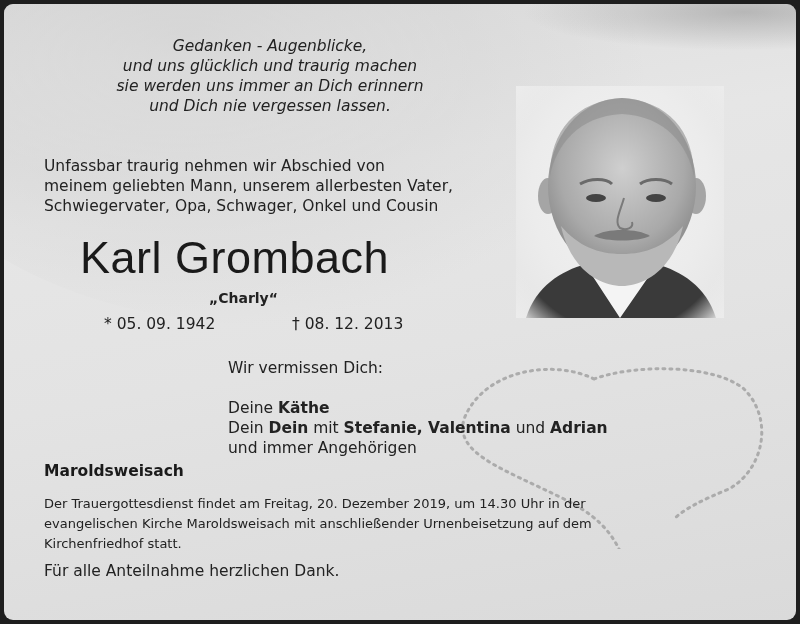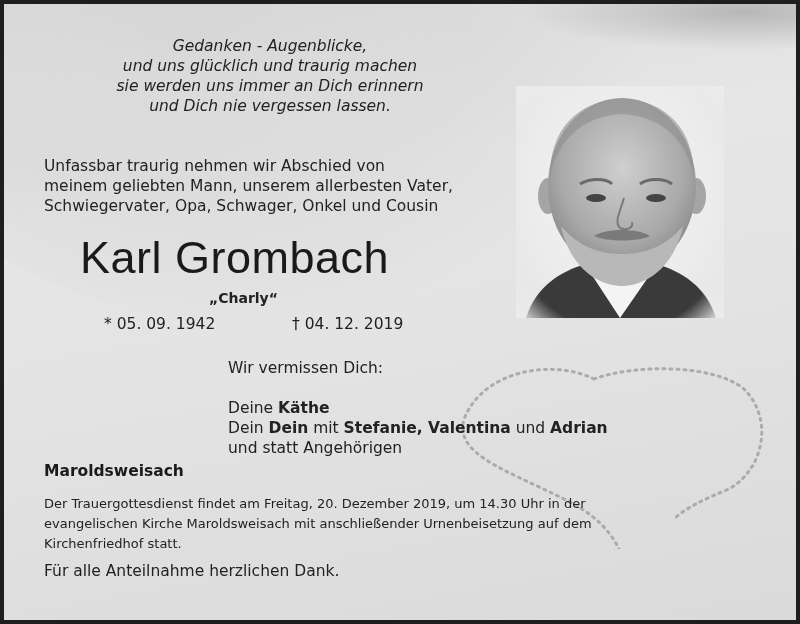--- a/index.html
+++ b/index.html
@@ -5,20 +5,21 @@
     html, body { margin: 0; padding: 0; }
     body { width: 800px; height: 624px; background: #1e1e1e; overflow: hidden; }
     .card {
       position: absolute; left: 4px; top: 4px; width: 792px; height: 616px;
       overflow: hidden;
       background:
         radial-gradient(ellipse 420px 180px at 180px 60px, rgba(255,255,255,0.55), rgba(255,255,255,0) 70%),
         linear-gradient(170deg, #dcdcdc 0%, #e6e6e6 30%, #e3e3e3 55%, #dadada 100%);
       font-family: "DejaVu Sans", "Liberation Sans", sans-serif;
       color: #1a1a1a;
+      border-radius: 9px;
     }
     
     .wave {
       position: absolute; left: -120px; top: -160px; width: 760px; height: 480px;
       border-radius: 50%;
       background: radial-gradient(ellipse at 40% 40%, rgba(200,200,200,0.6), rgba(215,215,215,0.25) 60%, rgba(0,0,0,0) 72%);
       pointer-events: none;
     }
     .foam {
       position: absolute; left: 500px; top: -10px; width: 300px; height: 60px;
@@ -91,21 +92,21 @@
 
   <div class="intro">
     <div>Unfassbar traurig nehmen wir Abschied von</div>
     <div>meinem geliebten Mann, unserem allerbesten Vater,</div>
     <div>Schwiegervater, Opa, Schwager, Onkel und Cousin</div>
   </div>
 
   <div class="name">Karl Grombach</div>
   <div class="nickname">„Charly“</div>
   <div class="birth">* 05. 09. 1942</div>
-  <div class="death">† 04. 12. 2019</div>
+  <div class="death">† 08. 12. 2013</div>
 
   <div class="photo">
     <svg width="208" height="232" viewBox="0 0 208 232">
       <defs>
         <radialGradient id="skin" cx="50%" cy="40%" r="60%">
           <stop offset="0%" stop-color="#cfcfcf"></stop>
           <stop offset="70%" stop-color="#a9a9a9"></stop>
           <stop offset="100%" stop-color="#8a8a8a"></stop>
         </radialGradient>
         <radialGradient id="fade" cx="50%" cy="50%" r="70%">
@@ -141,21 +142,21 @@
   </div>
 
   <div class="family">
     <div class="lead">Wir vermissen Dich:</div>
     <div>
       <span>Deine </span><b>Käthe</b>
     </div>
     <div>
       <span>Dein </span><b>Dein</b><span> mit </span><b>Stefanie, Valentina</b><span> und </span><b>Adrian</b>
     </div>
-    <div>und statt Angehörigen</div>
+    <div>und immer Angehörigen</div>
   </div>
 
   <div class="place">Maroldsweisach</div>
   <div class="service">
     <div>Der Trauergottesdienst findet am Freitag, 20. Dezember 2019, um 14.30 Uhr in der</div>
     <div>evangelischen Kirche Maroldsweisach mit anschließender Urnenbeisetzung auf dem</div>
     <div>Kirchenfriedhof statt.</div>
   </div>
   <div class="thanks">Für alle Anteilnahme herzlichen Dank.</div>
 </div>

